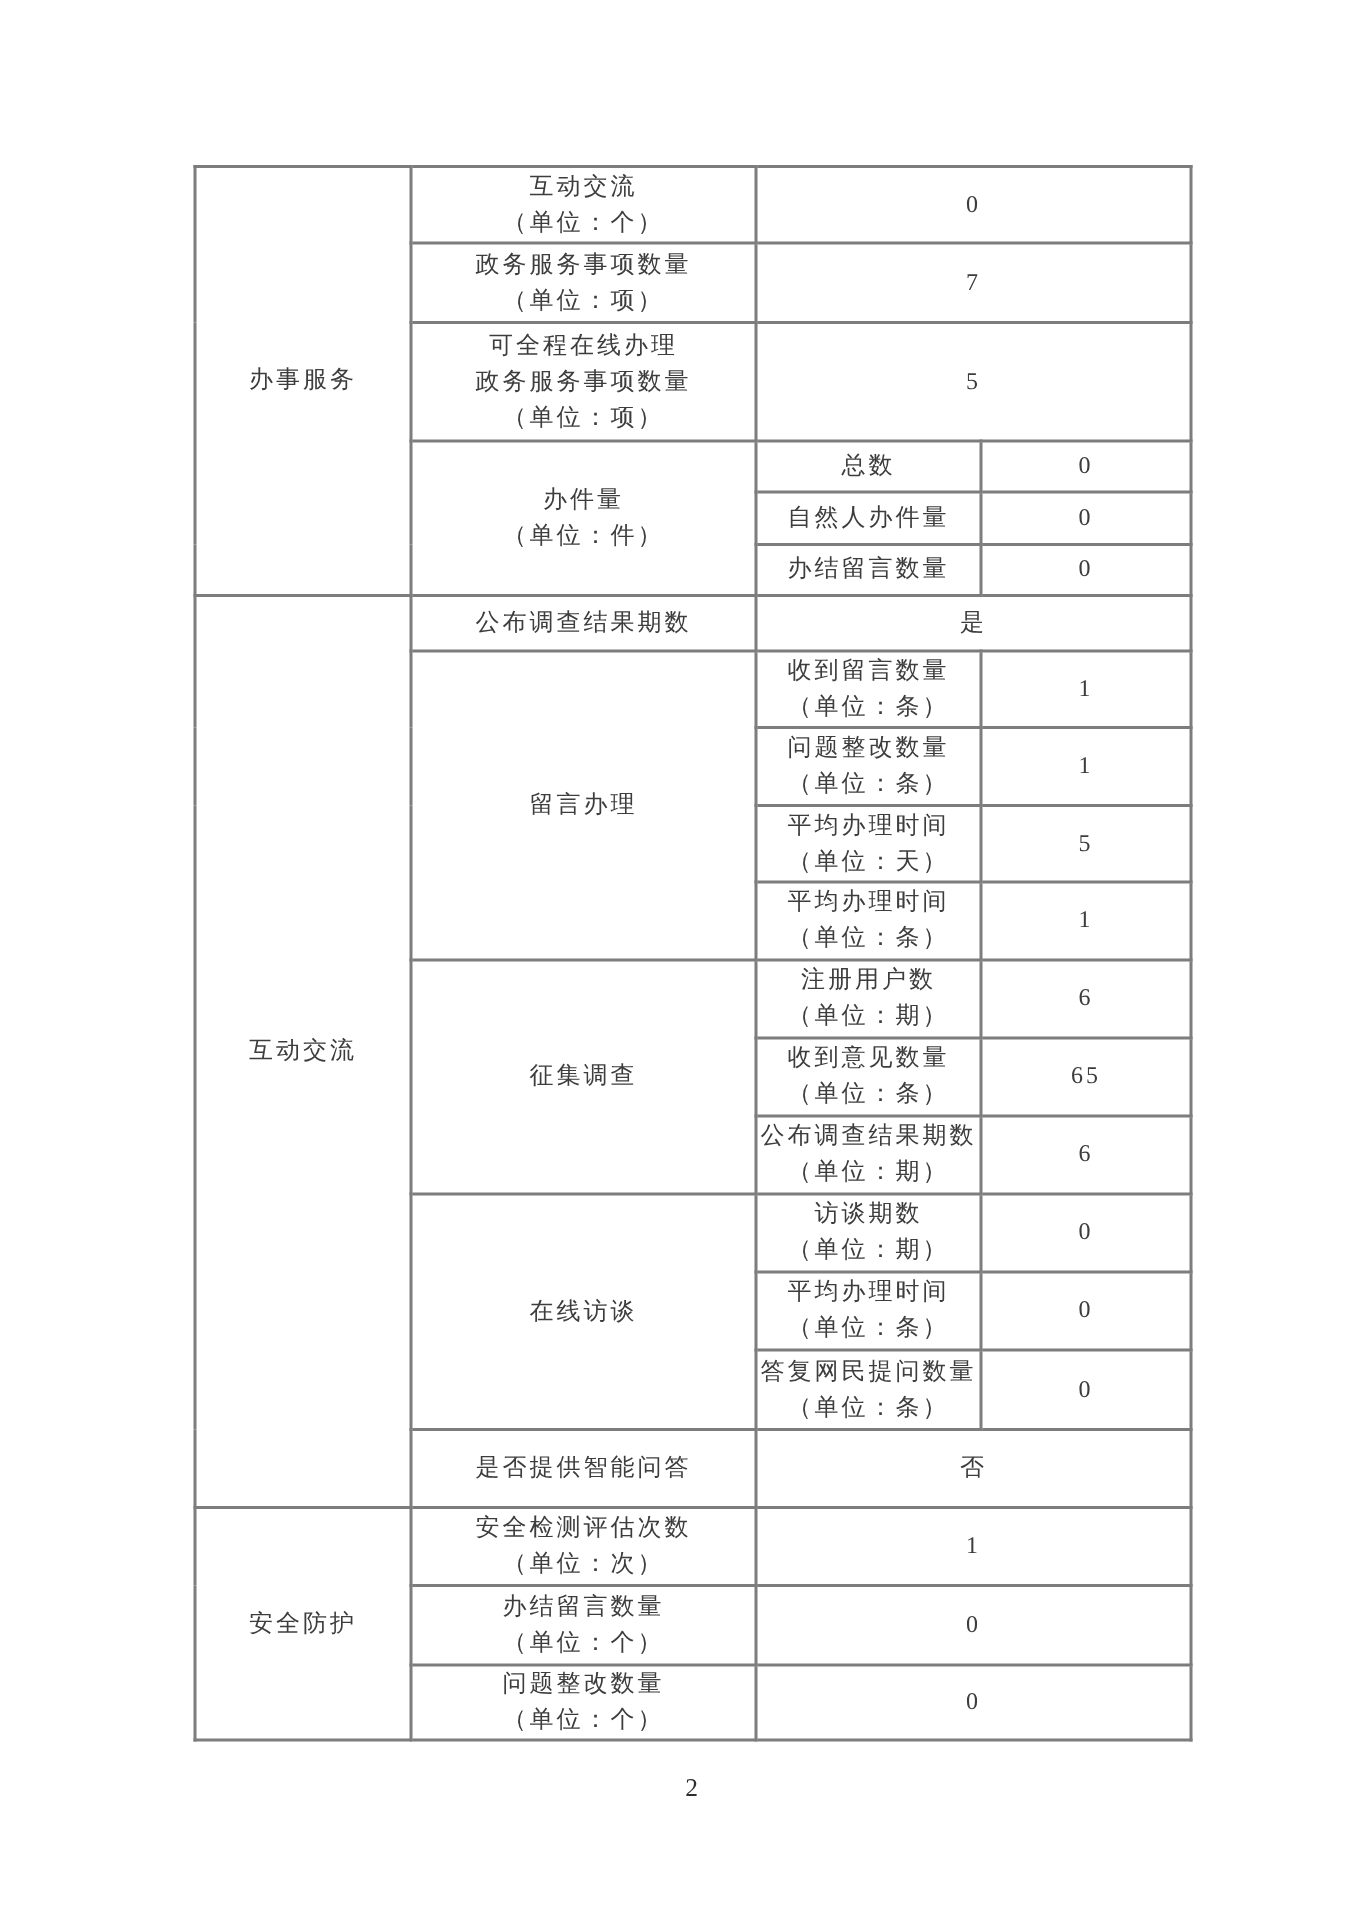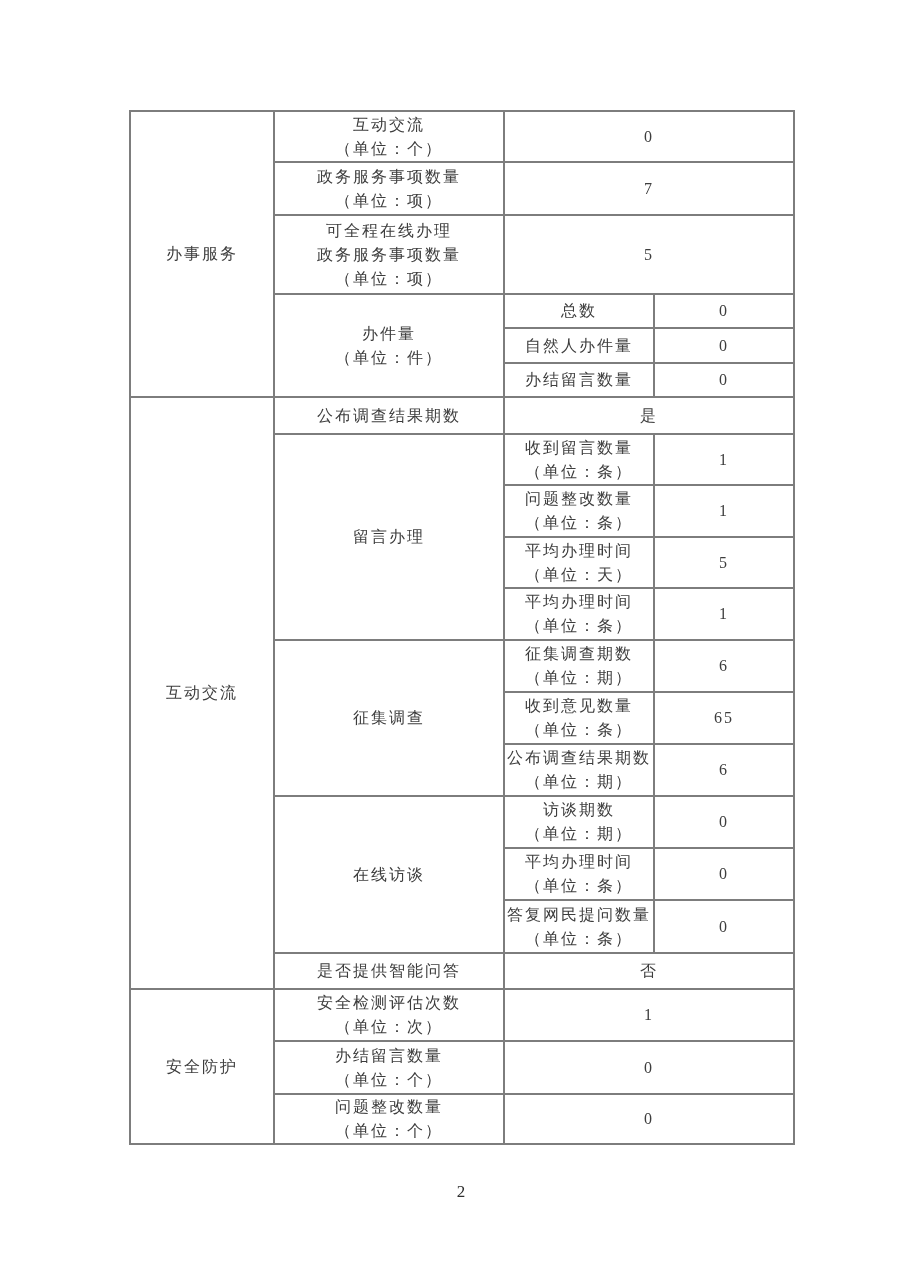--- a/index.html
+++ b/index.html
@@ -144,21 +144,21 @@
         <div>平均办理时间</div>
         <div>（单位：条）</div>
       </td>
       <td class="val">1</td>
     </tr>
     <tr style="height:52px">
       <td rowspan="3">
         <div>征集调查</div>
       </td>
       <td>
-        <div>征集调查期数</div>
+        <div>注册用户数</div>
         <div>（单位：期）</div>
       </td>
       <td class="val">6</td>
     </tr>
     <tr style="height:52px">
       <td>
         <div>收到意见数量</div>
         <div>（单位：条）</div>
       </td>
       <td class="val">65</td>
@@ -187,21 +187,21 @@
       </td>
       <td class="val">0</td>
     </tr>
     <tr style="height:53px">
       <td>
         <div>答复网民提问数量</div>
         <div>（单位：条）</div>
       </td>
       <td class="val">0</td>
     </tr>
-    <tr style="height:36px">
+    <tr style="height:52px">
       <td>是否提供智能问答</td>
       <td colspan="2" class="val">否</td>
     </tr>
 
     <tr style="height:52px">
       <td rowspan="3">
         <div>安全防护</div>
       </td>
       <td>
         <div>安全检测评估次数</div>

